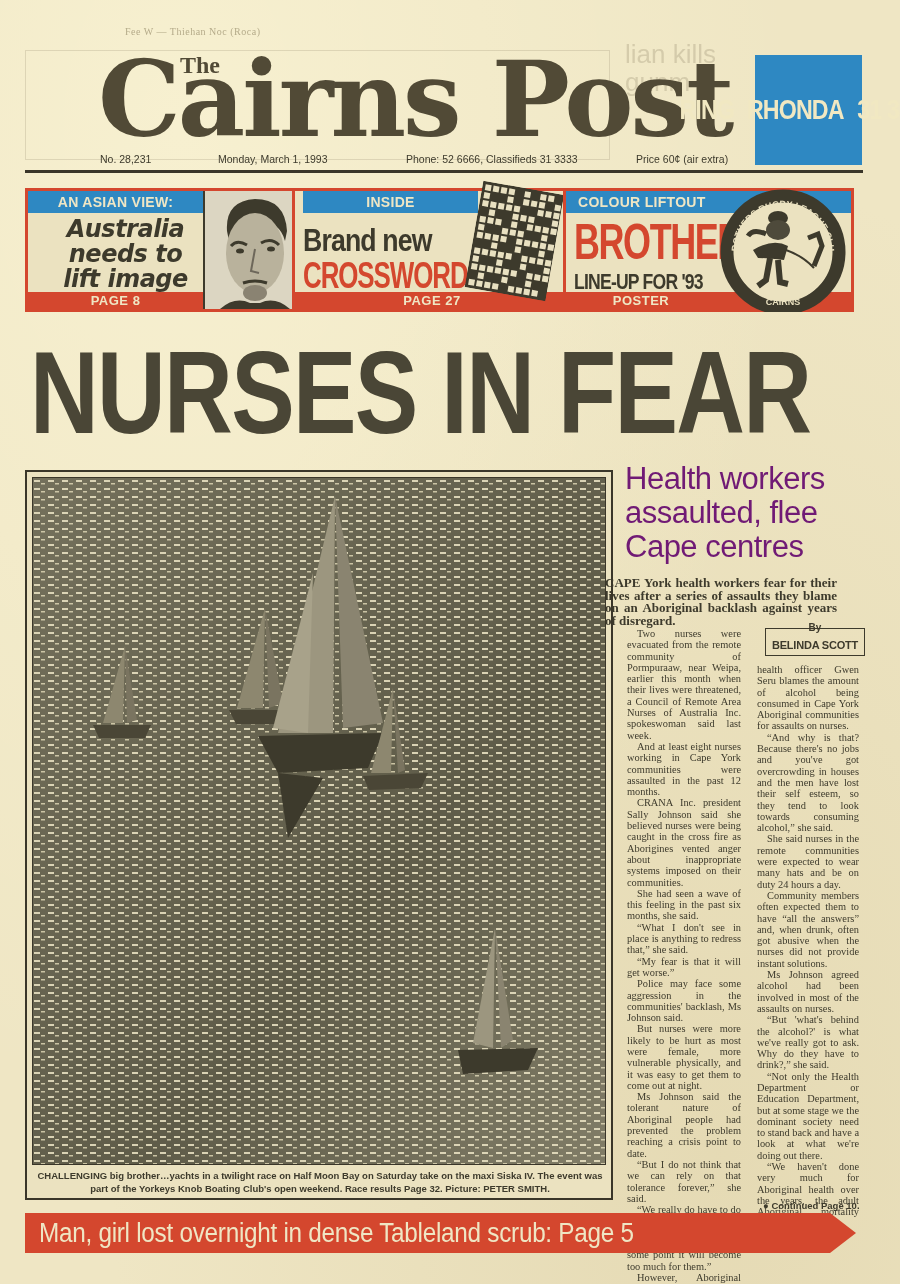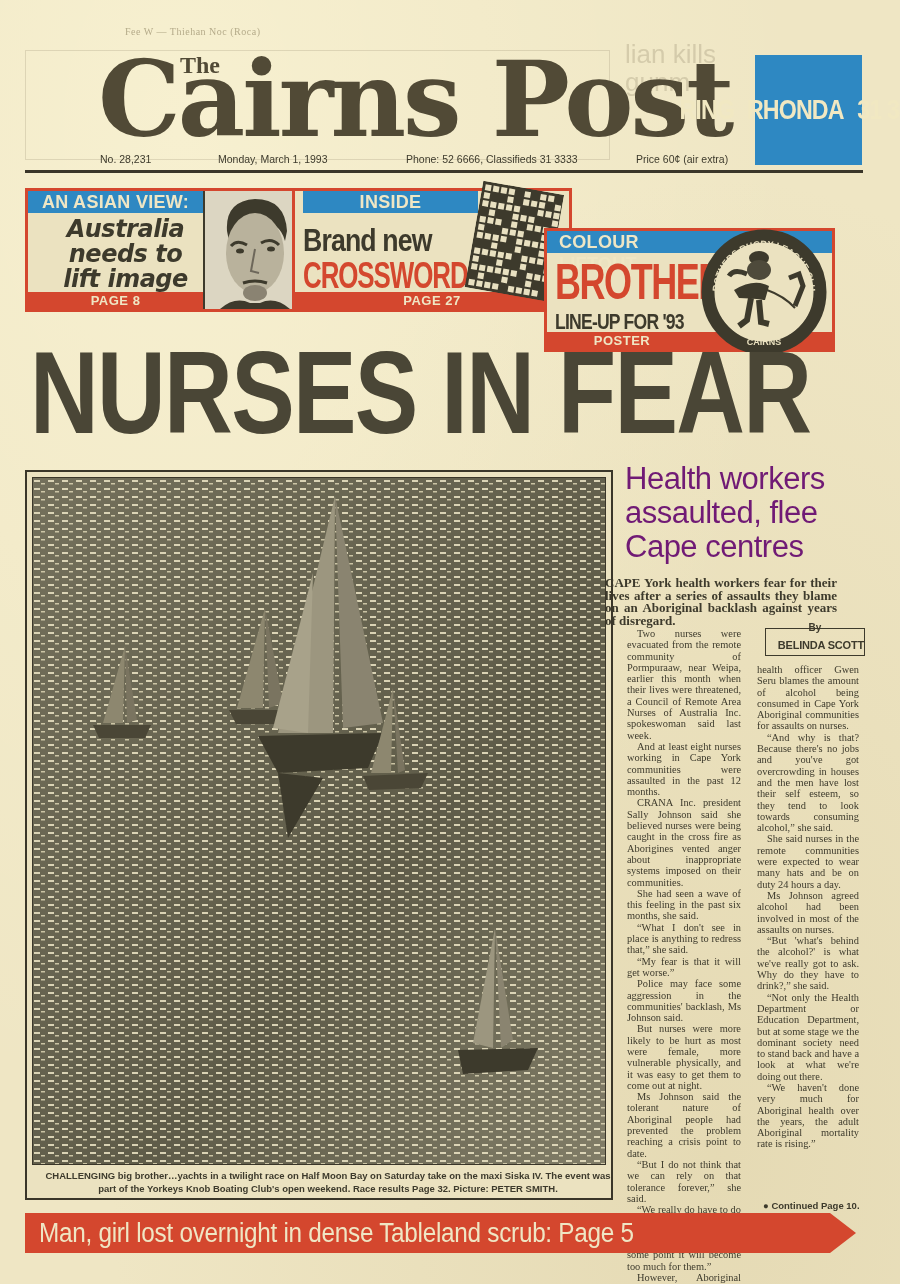--- a/index.html
+++ b/index.html
@@ -56,31 +56,31 @@
     .info-row span { position: absolute; top: 0; white-space: nowrap; }
     .mast-rule {
       left: 25px; top: 170px; width: 838px; height: 3px; background: #3a3629;
     }
 
     
     .promo {
       top: 188px; height: 124px; border: 3px solid #d4472e; background: #ebe2c0;
     }
     .promo-tag {
-      background: #2e88c2; color: #efe6c4; font-weight: bold; font-size: 18px;
+      background: #2e88c2; color: #efe6c4; font-weight: bold; font-size: 14px;
       text-align: center; height: 22px; line-height: 22px; letter-spacing: 0.3px;
     }
     .promo-foot {
       position: absolute; left: 0; right: 0; bottom: 0; height: 17px;
       background: #d4472e; color: #efe6c4; font-weight: bold; font-size: 13px;
       text-align: center; line-height: 17px; letter-spacing: 0.5px;
     }
     .promo1 { left: 25px; width: 270px; }
     .promo2 { left: 292px; width: 280px; }
-    .promo3 { left: 544px; width: 291px; margin-top: 40px; }
+    .promo3 { left: 563px; width: 291px; }
 
     .asia-head {
       position: absolute; left: 10px; top: 26px; width: 175px;
       font-family: "DejaVu Sans", sans-serif; font-weight: bold; font-style: italic;
       font-size: 24px; line-height: 25px; color: #3d3a2c; text-align: center;
       letter-spacing: -0.5px;
     }
     .portrait {
       position: absolute; left: 175px; top: 0; width: 95px; height: 118px;
       background: #d8d3c0; border-left: 2px solid #3d3a2c; overflow: hidden;
@@ -131,21 +131,20 @@
       border: 2px solid #3a3629; background: #ebe2c0;
     }
     .photo {
       position: absolute; left: 5px; top: 5px; width: 574px; height: 688px;
       border: 1px solid #3a3629; overflow: hidden; background: #6d6a55;
     }
     .caption {
       position: absolute; left: 8px; top: 697px; width: 570px;
       font-size: 9.5px; font-weight: bold; line-height: 13px; text-align: center;
       color: #3d3a2c;
-      margin-left: 8px;
     }
 
     
     .sub-head {
       left: 625px; top: 462px; width: 270px; font-family: "Liberation Sans", sans-serif;
       font-size: 31px; line-height: 34px; color: #701a75; letter-spacing: -0.5px;
     }
     .lede {
       left: 605px; top: 577px; width: 232px; font-family: "Liberation Serif", serif;
       font-weight: bold; font-size: 13px; line-height: 12.5px; text-align: justify;
@@ -162,21 +161,20 @@
       left: 757px; top: 628px; width: 100px; height: 28px; border: 1.5px solid #3d3a2c;
       text-align: center;
       margin-left: 8px;
     }
     .byline .by {
       position: absolute; top: -7px; left: 0; right: 0; font-size: 10px; font-weight: bold;
     }
     .byline .name {
       position: absolute; top: 10px; left: 0; right: 0; font-size: 11px; font-weight: bold;
       letter-spacing: -0.2px;
-      text-align: right;
     }
     .continued {
       left: 763px; top: 1200px; font-size: 9.5px; font-weight: bold; color: #3d3a2c;
     }
 
     
     .bottom-banner {
       left: 25px; top: 1213px; width: 830px; height: 40px;
     }
     .bottom-banner .bar {
@@ -450,20 +448,21 @@
 
 <div class="abs byline">
   <div class="by">By</div>
   <div class="name">BELINDA SCOTT</div>
 </div>
 
 <div class="abs col col2">
   <p style="text-indent:0">health officer Gwen Seru blames the amount of alcohol being consumed in Cape York Aboriginal communities for assaults on nurses.</p>
   <p>“And why is that? Because there's no jobs and you've got overcrowding in houses and the men have lost their self esteem, so they tend to look towards consuming alcohol,” she said.</p>
   <p>She said nurses in the remote communities were expected to wear many hats and be on duty 24 hours a day.</p>
+  <p>Community members often expected them to have “all the answers” and, when drunk, often got abusive when the nurses did not provide instant solutions.</p>
   <p>Ms Johnson agreed alcohol had been involved in most of the assaults on nurses.</p>
   <p>“But 'what's behind the alcohol?' is what we've really got to ask. Why do they have to drink?,” she said.</p>
   <p>“Not only the Health Department or Education Department, but at some stage we the dominant society need to stand back and have a look at what we're doing out there.</p>
   <p>“We haven't done very much for Aboriginal health over the years, the adult Aboriginal mortality rate is rising.”</p>
 </div>
 
 <div class="abs continued">● Continued Page 10.</div>
 
 <div class="abs bottom-banner">
   <div class="bar"></div>

